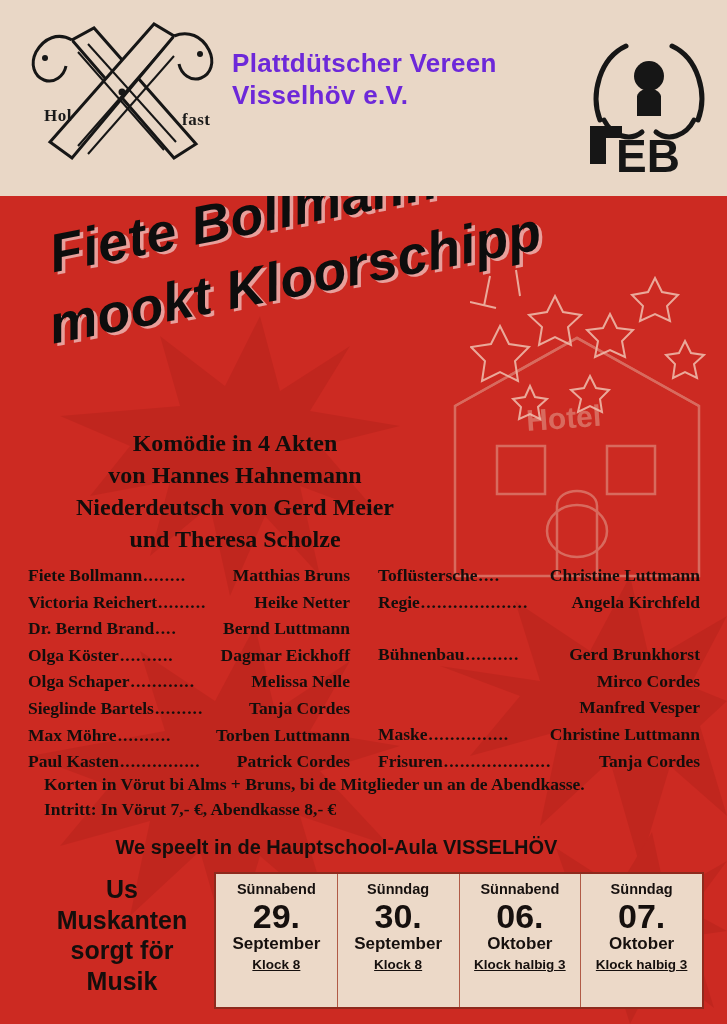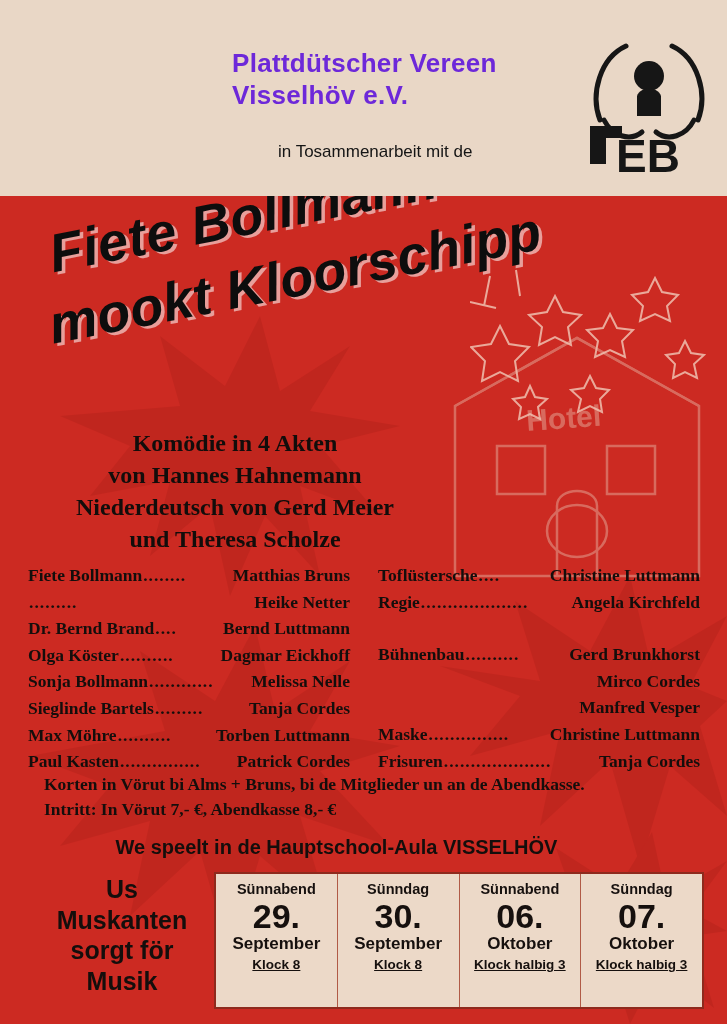--- a/index.html
+++ b/index.html
@@ -161,27 +161,49 @@
     font-weight:bold;font-size:13.5px;margin-top:4px;text-decoration:underline;
   }
 </style>
 </head>
 <body>
 
 <div class="poster">
 
   <div class="header">
 
+    <div class="logo-left">
+      <svg viewBox="0 0 210 152" width="210" height="152" aria-hidden="true">
+        <g fill="none" stroke="#161616" stroke-width="3">
+
+          <path d="M58 22 L160 140 L182 126 L80 10 Z" fill="#e9d7c6"></path>
+          <path d="M160 18 L58 140 L36 124 L140 6 Z" fill="#e9d7c6"></path>
+
+          <path d="M58 22 C44 14 30 20 22 34 C16 46 20 58 30 62 C40 66 50 58 52 48" fill="#e9d7c6"></path>
+          <path d="M160 18 C174 12 188 18 195 32 C201 44 197 56 187 60 C177 64 167 56 165 46" fill="#e9d7c6"></path>
+        </g>
+        <g stroke="#161616" stroke-width="2" fill="none">
+          <path d="M64 34 L150 132"></path>
+          <path d="M74 26 L162 124"></path>
+          <path d="M150 30 L64 128"></path>
+          <path d="M160 38 L74 136"></path>
+        </g>
+        <circle cx="108" cy="74" r="3.5" fill="#161616"></circle>
+        <circle cx="31" cy="40" r="3" fill="#161616"></circle>
+        <circle cx="186" cy="36" r="3" fill="#161616"></circle>
+      </svg>
+      <div class="hol">Hol</div>
+      <div class="fast">fast</div>
+    </div>
 
     <div class="club-name">
       <div>Plattdütscher Vereen</div>
       <div>Visselhöv e.V.</div>
     </div>
 
-    <div class="coop">in Tosammenarbeit mit de</div>
 
     <div class="leb">
       <svg viewBox="0 0 135 150" width="135" height="150" aria-hidden="true">
         <g fill="none" stroke="#161616" stroke-width="5" stroke-linecap="round">
           <path d="M18 96 C8 70 18 34 44 22"></path>
           <path d="M116 96 C126 70 116 34 90 22"></path>
           <path d="M22 96 C30 112 48 118 60 108"></path>
           <path d="M112 96 C104 112 86 118 74 108"></path>
         </g>
         <circle cx="67" cy="52" r="15" fill="#161616"></circle>
@@ -243,35 +265,36 @@
     </div>
 
     <div class="cast">
       <div class="cast-col">
         <div class="cast-row">
           <span class="role">Fiete Bollmann</span>
           <span class="dots">........</span>
           <span class="actor">Matthias Bruns</span>
         </div>
         <div class="cast-row">
+          <span class="role">Victoria Reichert</span>
           <span class="dots">.........</span>
           <span class="actor">Heike Netter</span>
         </div>
         <div class="cast-row">
           <span class="role">Dr. Bernd Brand</span>
           <span class="dots">....</span>
           <span class="actor">Bernd Luttmann</span>
         </div>
         <div class="cast-row">
           <span class="role">Olga Köster</span>
           <span class="dots">..........</span>
           <span class="actor">Dagmar Eickhoff</span>
         </div>
         <div class="cast-row">
-          <span class="role">Sonja Bollmann</span>
+          <span class="role">Olga Schaper</span>
           <span class="dots">............</span>
           <span class="actor">Melissa Nelle</span>
         </div>
         <div class="cast-row">
           <span class="role">Sieglinde Bartels</span>
           <span class="dots">.........</span>
           <span class="actor">Tanja Cordes</span>
         </div>
         <div class="cast-row">
           <span class="role">Max Möhre</span>

